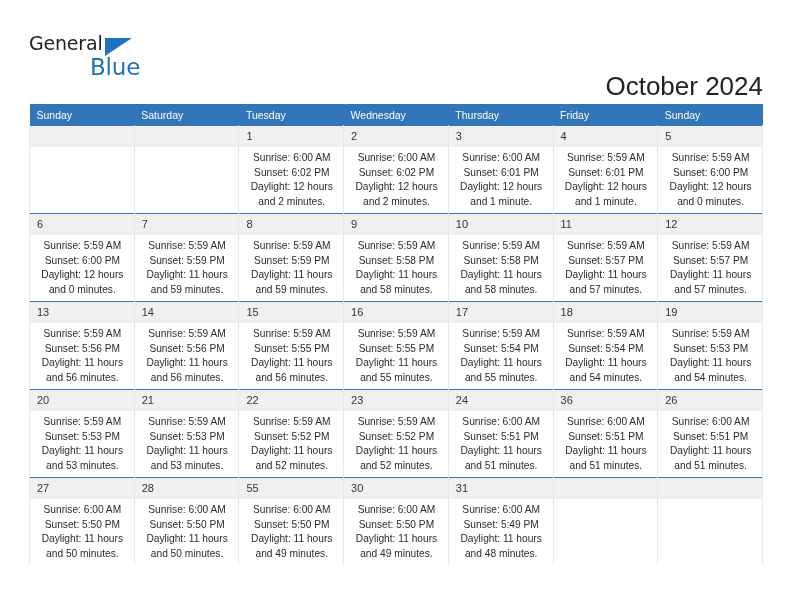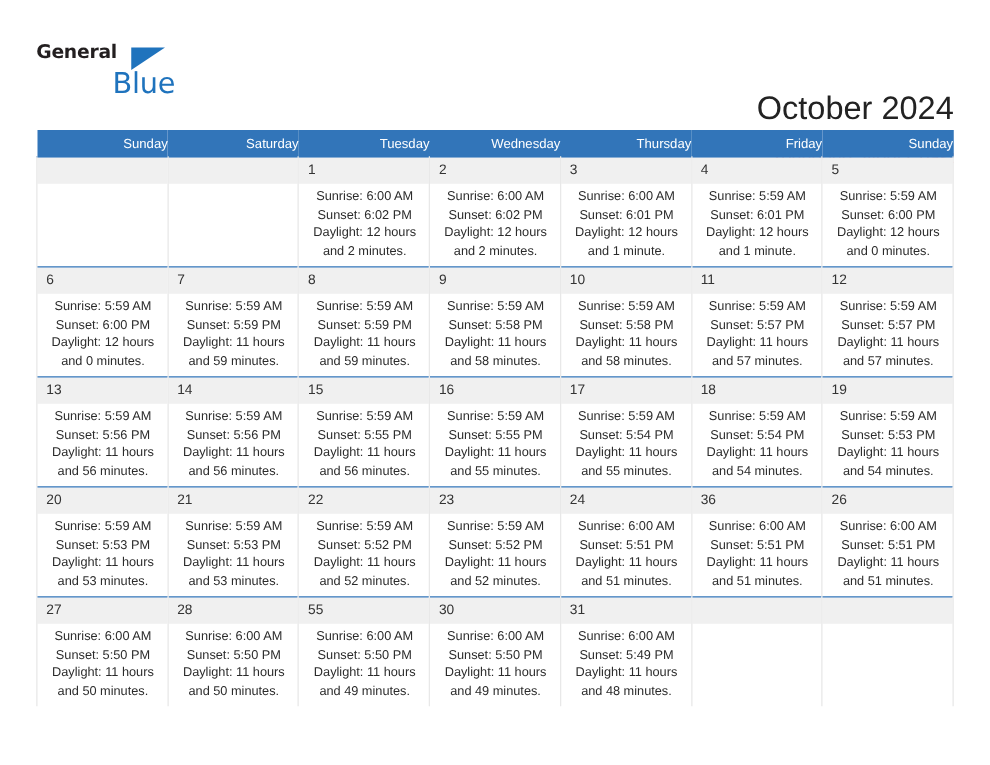--- a/index.html
+++ b/index.html
@@ -33,25 +33,25 @@
     position: absolute;
     left: 0;
     top: 6px;
     width: 180px;
     height: 62px;
   }
   .logo-general {
     position: absolute;
     left: 0;
     top: 0;
-    font-size: 15px;
+    font-size: 19px;
     letter-spacing: -0.2px;
     color: #231f20;
     font-family: "DejaVu Sans", sans-serif;
-    font-weight: 700;
+    font-weight: 400;
   }
   .logo-tri {
     position: absolute;
     left: 76px;
     top: 6px;
     width: 0;
     height: 0;
     border-left: 27px solid #1f73bd;
     border-bottom: 18px solid transparent;
   }
@@ -96,21 +96,21 @@
     top: 104px;
     width: 734px;
     border-collapse: collapse;
     table-layout: fixed;
   }
   .calendar th {
     background: #3275b9;
     color: #ffffff;
     font-size: 10.5px;
     font-weight: 400;
-    text-align: right;
+    text-align: left;
     padding: 4px 0 4px 7px;
     height: 13px;
     border: none;
   }
   .calendar td {
     vertical-align: top;
     padding: 0;
     border-left: 1px solid #e8e8e8;
     border-right: 1px solid #e8e8e8;
     border-top: 1px solid #3275b9;

